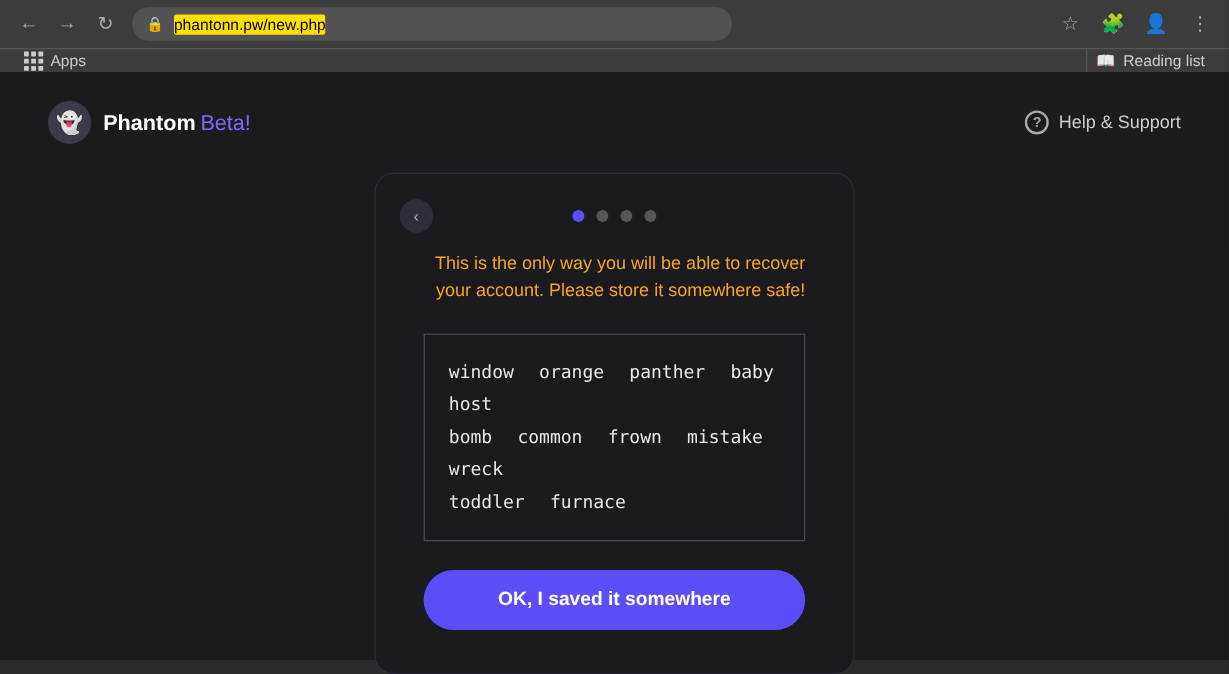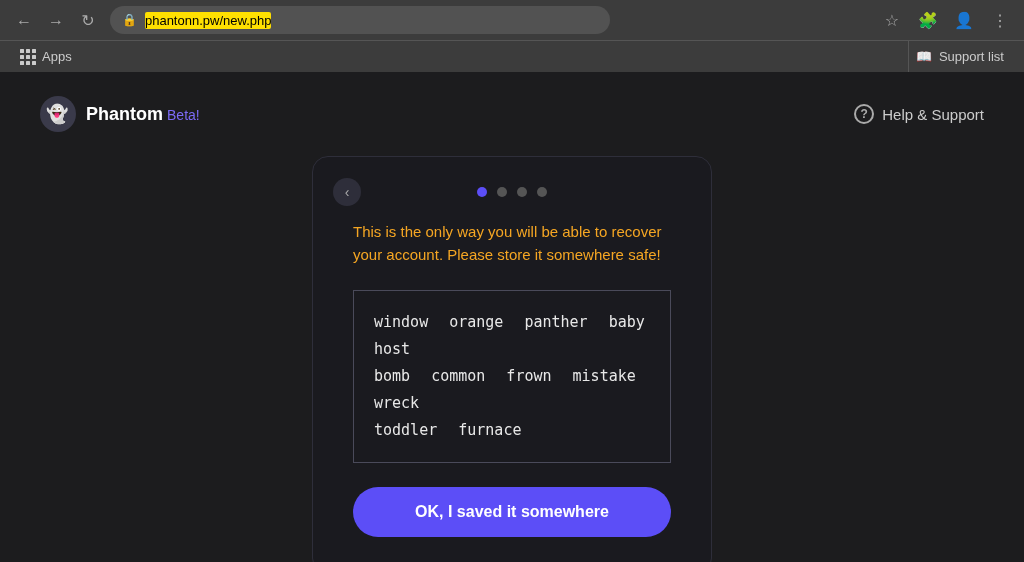--- a/index.html
+++ b/index.html
@@ -77,21 +77,21 @@
       height: 28px;
       display: flex;
       align-items: center;
       justify-content: center;
       border-radius: 50%;
     }
 
     
     .bookmarks-bar {
       background: #3c3c3c;
-      height: 32px;
+      height: 20px;
       display: flex;
       align-items: center;
       padding: 0 12px;
       gap: 4px;
       border-top: 1px solid #555;
     }
     .apps-btn {
       display: flex;
       align-items: center;
       gap: 6px;
@@ -161,21 +161,21 @@
       justify-content: center;
       font-size: 18px;
     }
     .logo-name {
       color: white;
       font-size: 18px;
       font-weight: bold;
     }
     .logo-beta {
       color: #7c6af7;
-      font-size: 14px;
+      font-size: 18px;
       font-weight: normal;
       margin-left: 4px;
     }
     .help-support {
       display: flex;
       align-items: center;
       gap: 8px;
       color: #ccc;
       font-size: 15px;
       cursor: pointer;
@@ -246,21 +246,21 @@
       font-size: 26px;
       font-weight: bold;
       text-align: center;
       margin-bottom: 16px;
     }
 
     
     .warning-text {
       color: #f5a623;
       font-size: 15px;
-      text-align: left;
+      text-align: right;
       line-height: 1.5;
       margin-bottom: 24px;
     }
 
     
     .seed-box {
       width: 100%;
       border: 1.5px solid #4a4a5a;
       border-radius: 0;
       padding: 18px 20px;
@@ -320,21 +320,21 @@
         <div class="grid-dot"></div>
         <div class="grid-dot"></div>
       <div class="grid-dot"></div>
         <div class="grid-dot"></div>
         <div class="grid-dot"></div>
     </div>
     <span>Apps</span>
   </div>
   <div class="reading-list">
     <span>📖</span>
-    <span>Support list</span>
+    <span>Reading list</span>
   </div>
 </div>
 
 <div class="main-content">
 
   <div class="top-bar">
     <div class="logo">
       <div class="logo-icon">👻</div>
       <span class="logo-name">
         <span>Phantom</span><span class="logo-beta">Beta!</span>

